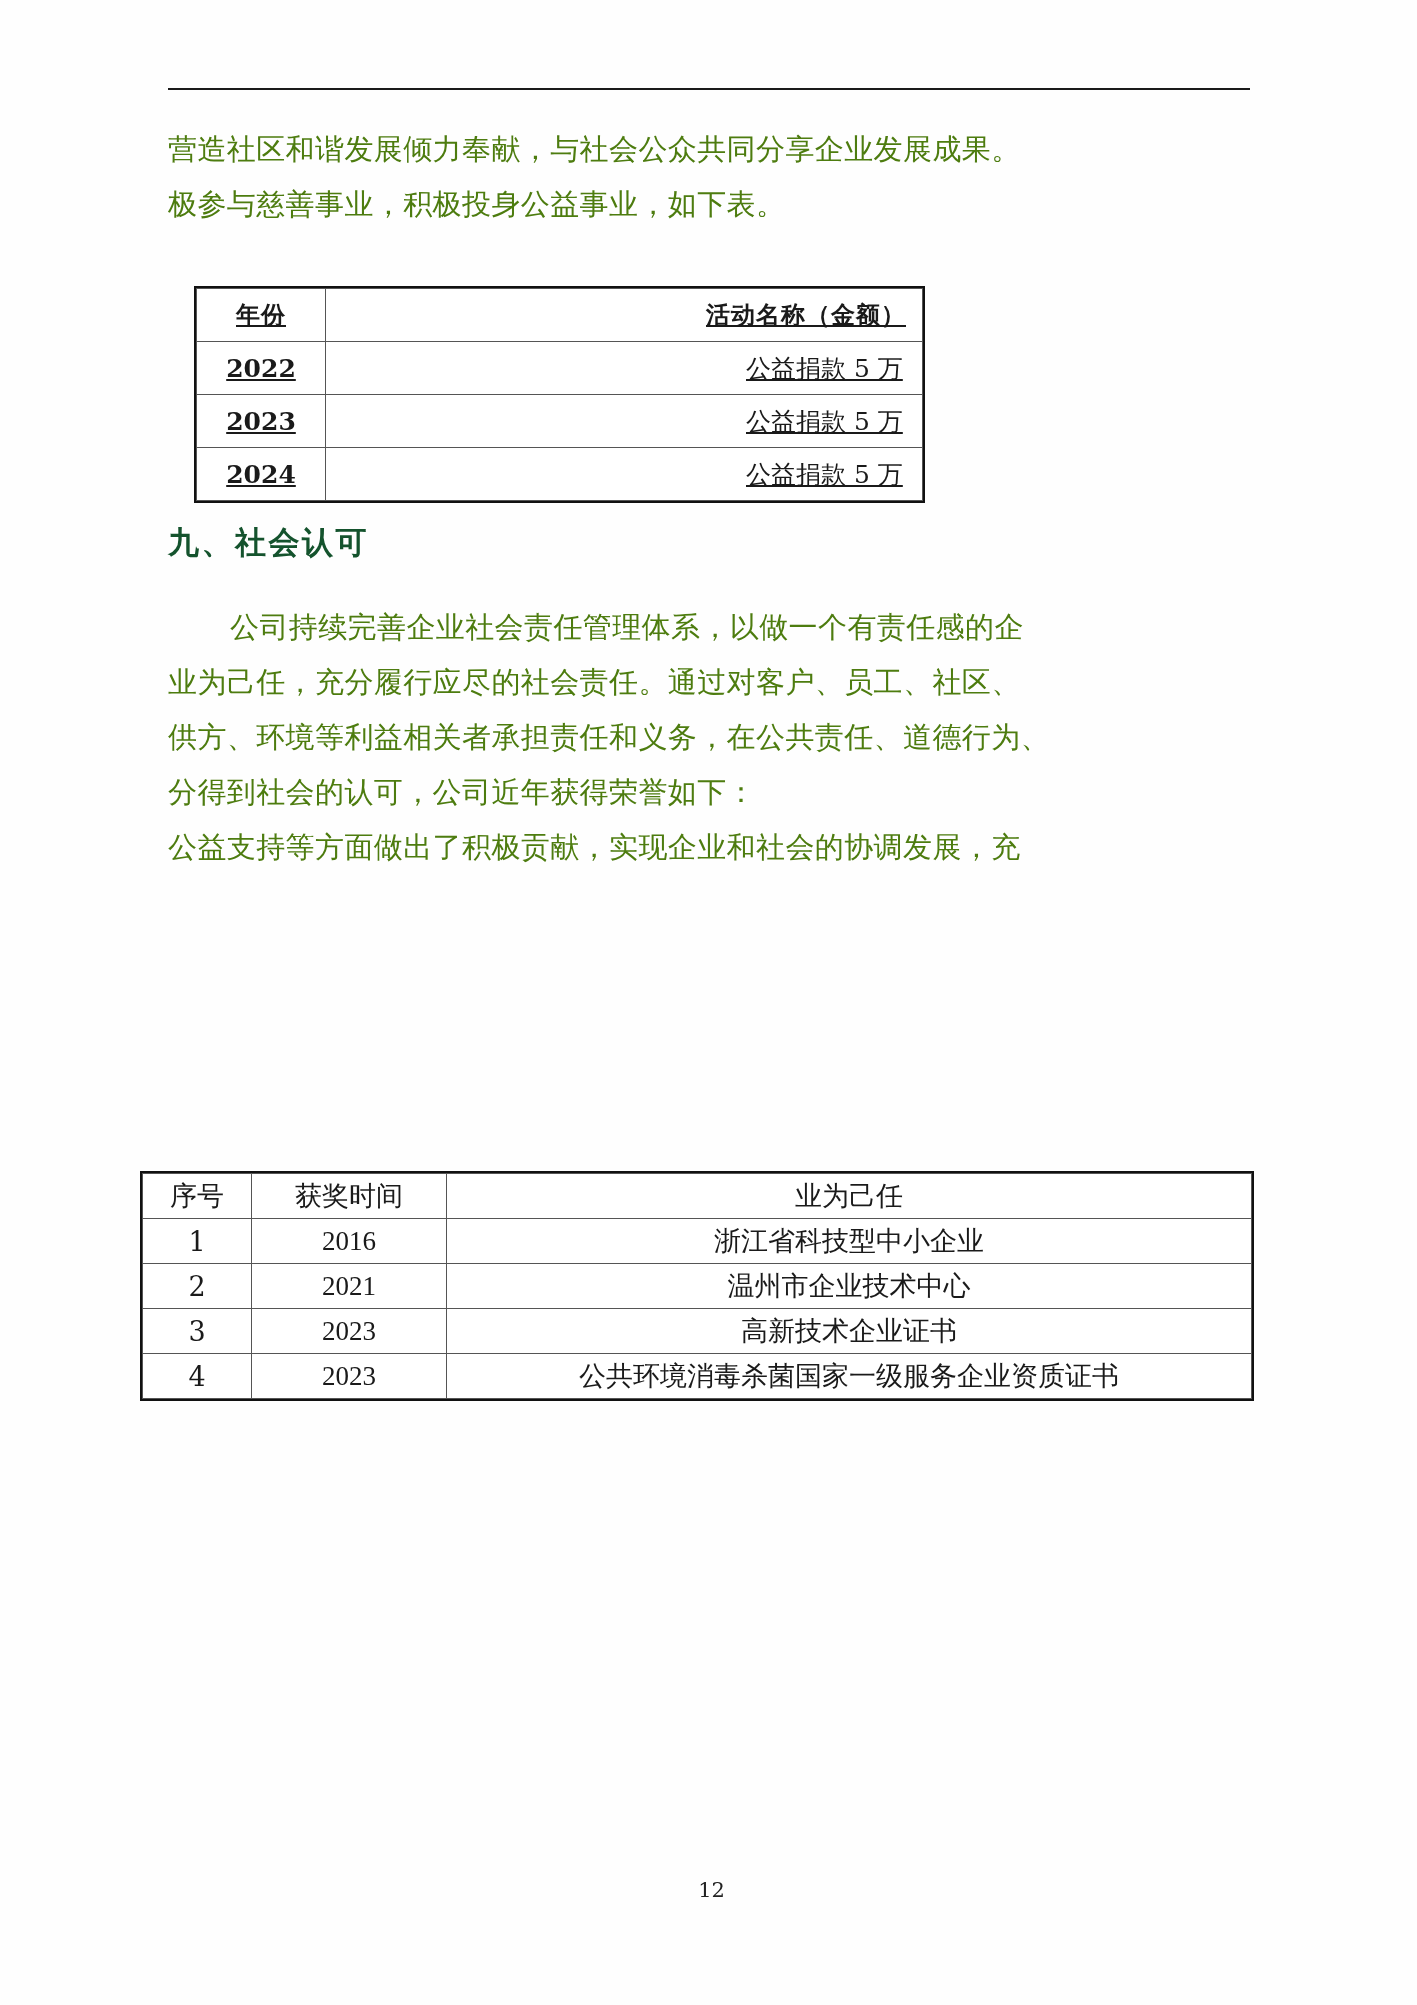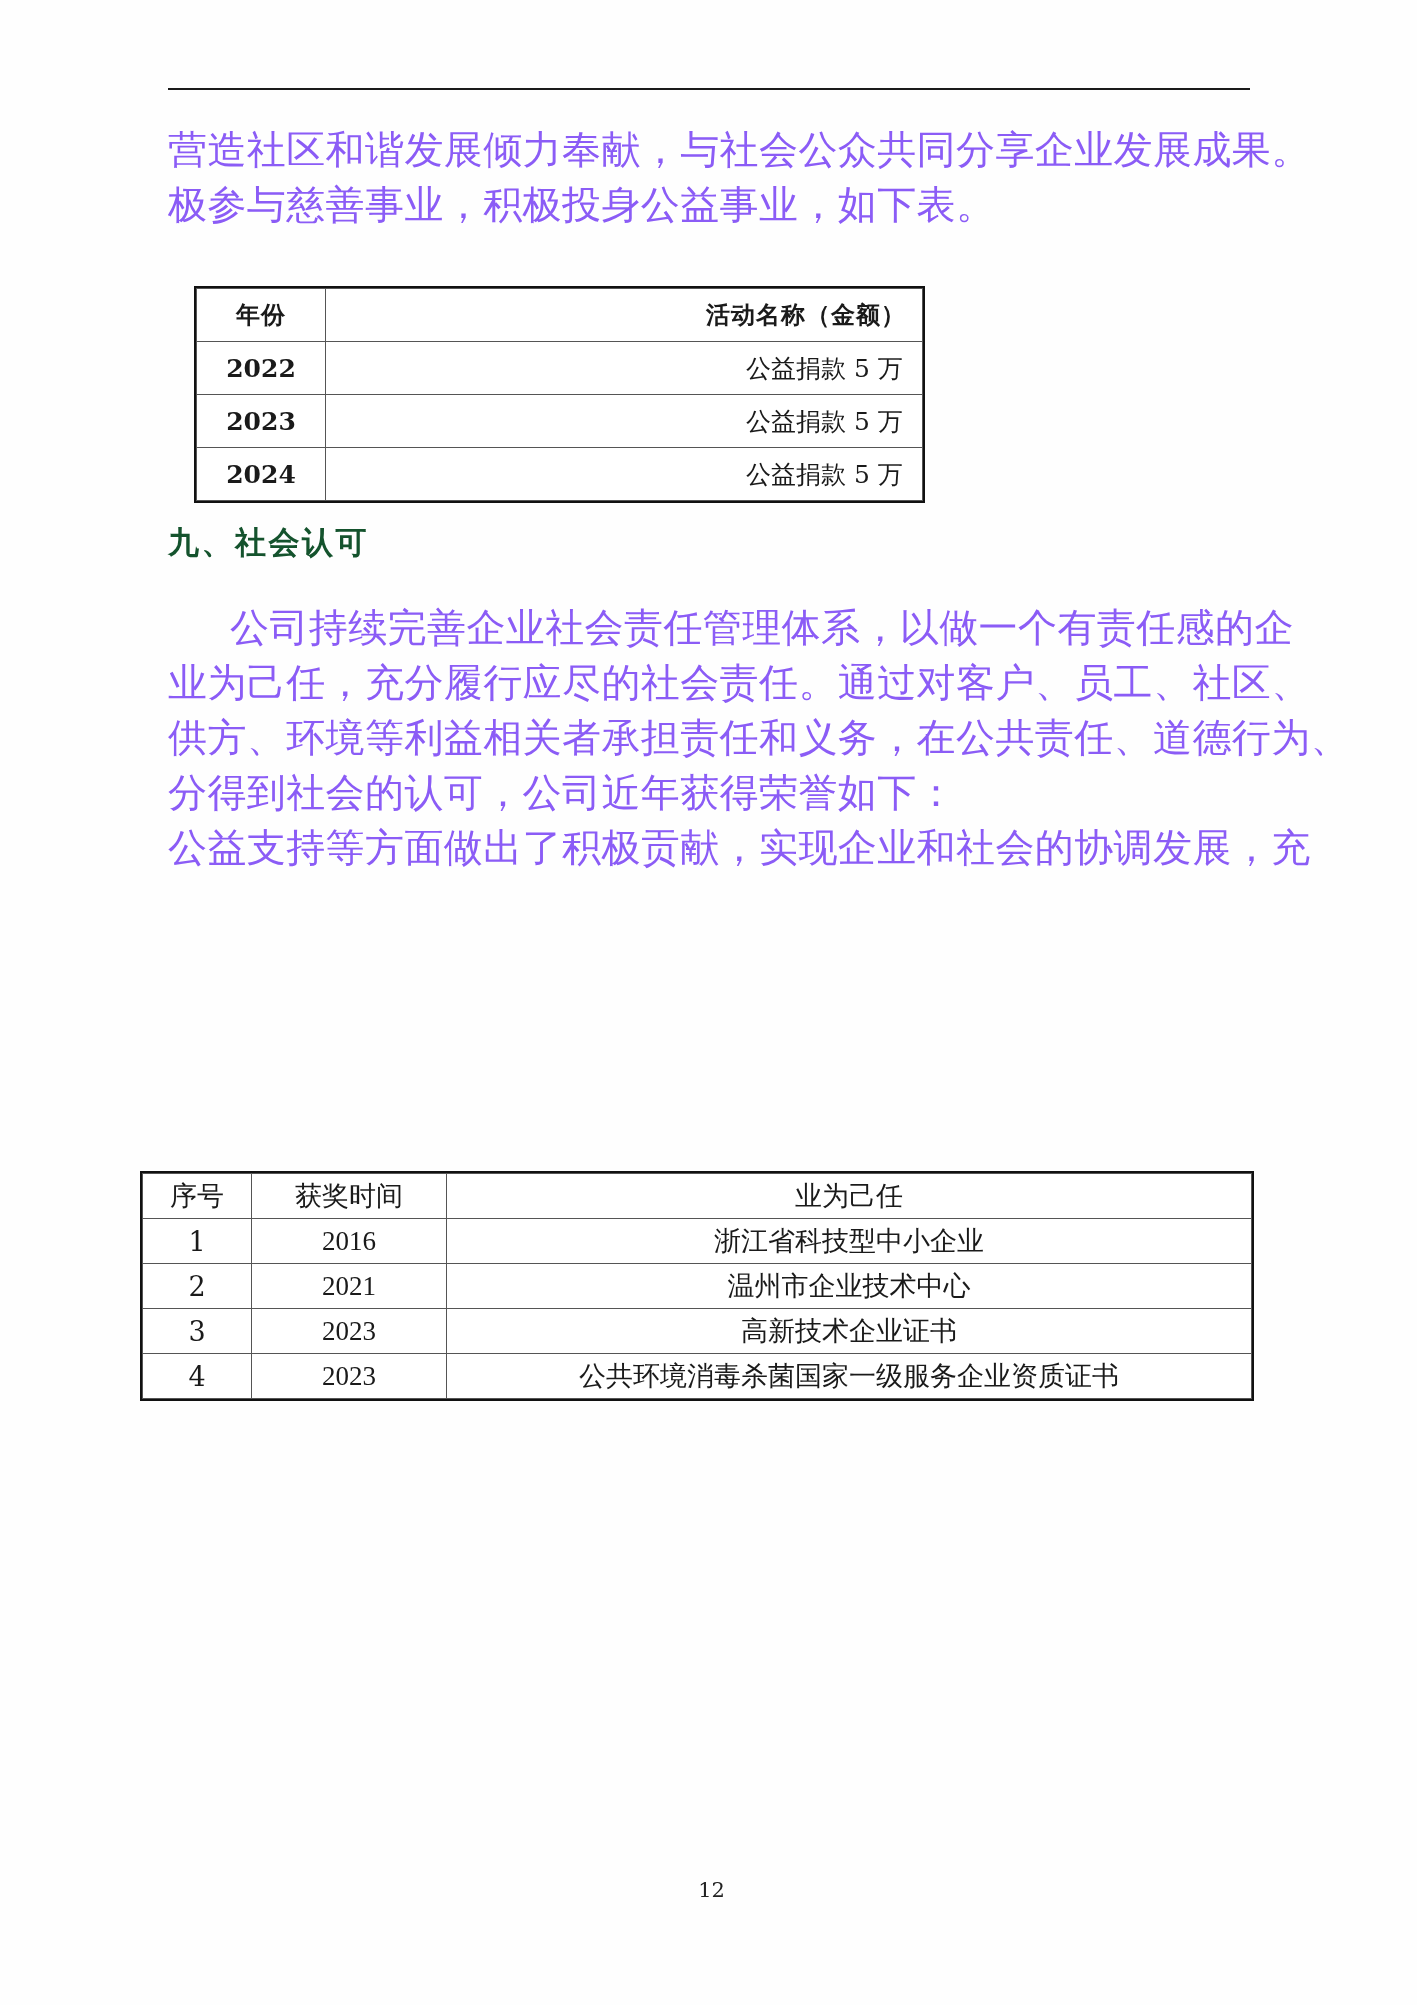--- a/index.html
+++ b/index.html
@@ -26,26 +26,26 @@
     left: 168px;
     top: 88px;
     width: 1082px;
     height: 0;
     border-top: 2px solid #1a1a1a;
   }
   
   .para {
     position: absolute;
     width: 1000px;
-    font-size: 39px;
+    font-size: 29px;
     line-height: 55px;
     letter-spacing: 0.4px;
     text-align: justify;
     text-justify: inter-ideograph;
-    color: #8b5cf6;
+    color: #4d7c0f;
   }
   .para .line {
     display: block;
     white-space: nowrap;
   }
   #para-1 {
     left: 168px;
     top: 122px;
   }
   #para-2 {
@@ -92,20 +92,21 @@
   }
 
   
   #tbl-donations-wrap {
     left: 194px;
     top: 286px;
     width: 727px;
   }
   #tbl-donations td {
     height: 52px;
+    text-decoration: underline;
   }
   #tbl-donations .col-year {
     width: 130px;
     text-align: center;
   }
   #tbl-donations .col-name {
     text-align: center;
     padding-right: 16px;
   }
   #tbl-donations .hdr td {

